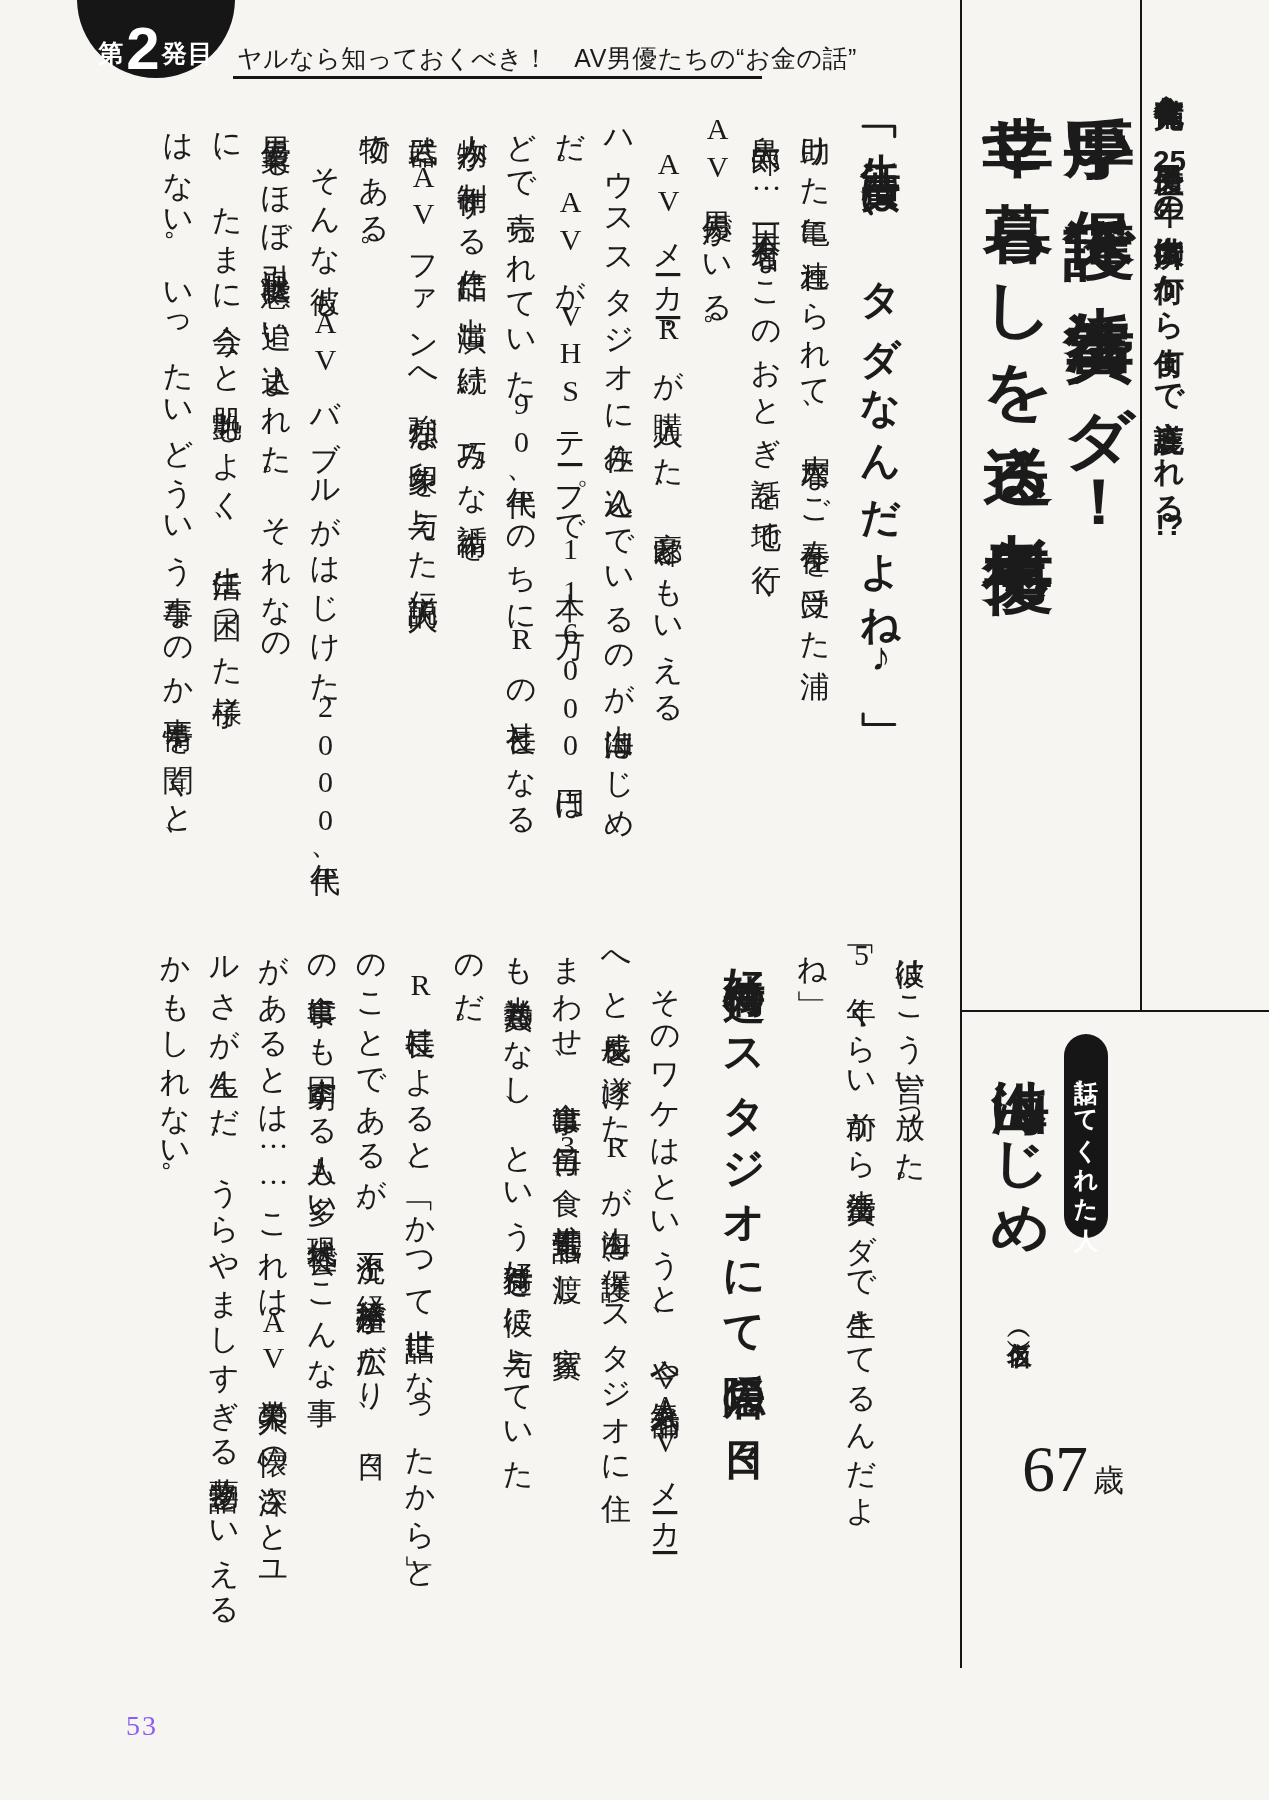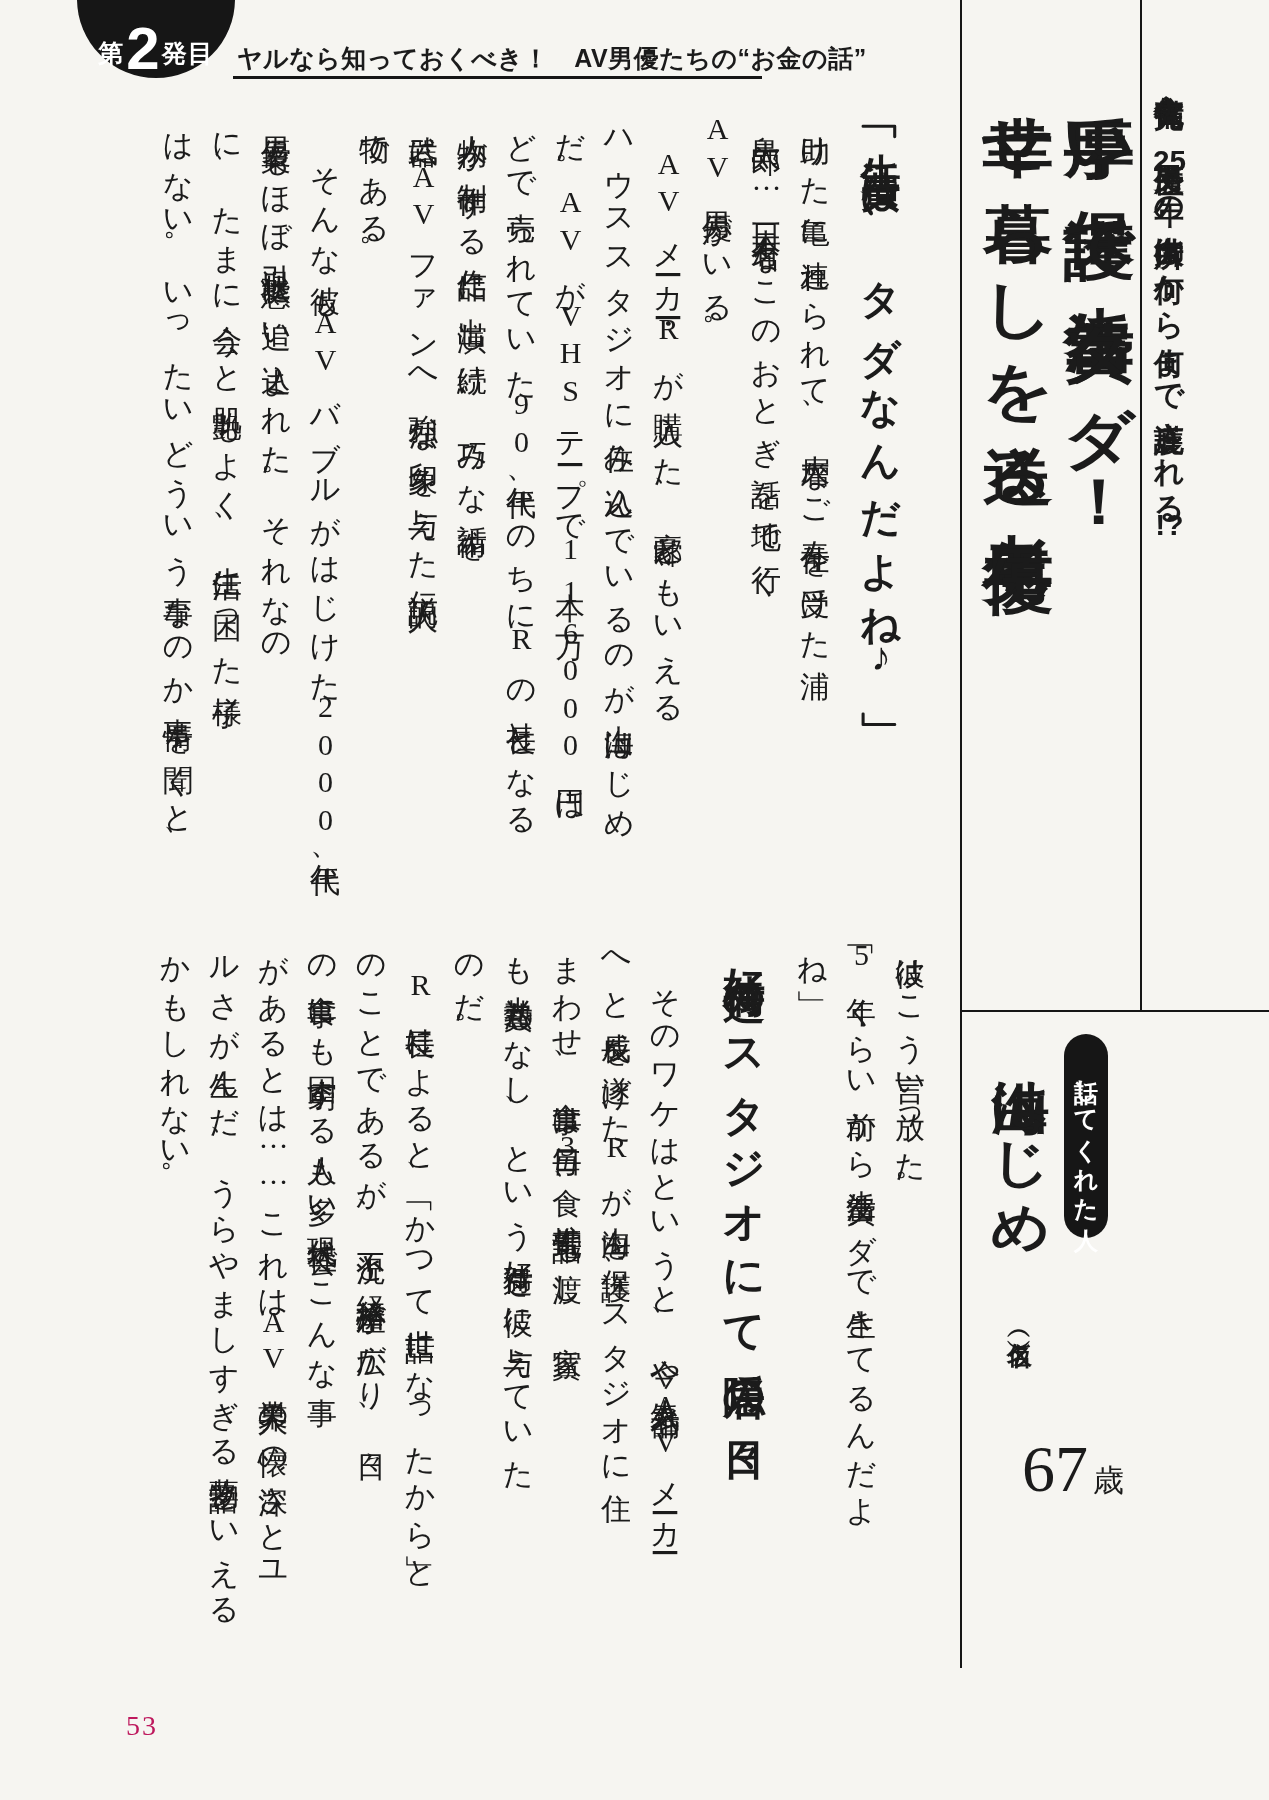--- a/index.html
+++ b/index.html
@@ -9,21 +9,21 @@
   .vert{writing-mode:vertical-rl;text-orientation:upright;}
   .tcy{text-combine-upright:all;}
 
   
   .badge{position:absolute;left:77px;top:-80px;width:158px;height:158px;border-radius:50%;background:#161616;}
   .badge-row{position:absolute;left:0;right:0;bottom:2px;display:flex;justify-content:center;align-items:flex-end;color:#ffffff;font-family:"Liberation Sans","DejaVu Sans",sans-serif;}
   .badge-small{font-size:25px;font-weight:900;padding-bottom:6px;letter-spacing:1px;}
   .badge-num{font-size:60px;font-weight:900;line-height:.88;padding:0 2px;}
 
   
-  .header-title{position:absolute;left:237px;top:42px;font-size:25px;font-weight:700;white-space:nowrap;letter-spacing:.5px;}
+  .header-title{position:absolute;left:237px;top:42px;font-size:25px;font-weight:400;white-space:nowrap;letter-spacing:.5px;}
   .header-underline{position:absolute;left:233px;top:76px;width:529px;height:3px;background:#161616;}
 
   
   .vline{position:absolute;width:2px;background:#161616;}
   #vline-right{left:960px;top:0;height:1668px;}
   #vline-mid{left:1140px;top:0;height:1011px;}
   .hline{position:absolute;height:2px;background:#161616;}
   #hline-profile{left:960px;top:1010px;width:309px;}
 
   
@@ -45,21 +45,21 @@
   .band{position:absolute;writing-mode:vertical-rl;text-orientation:upright;height:820px;}
   #upper-band{left:150px;top:112px;width:758px;}
   #lower-band{left:151px;top:935px;width:784px;}
   .tcol{white-space:nowrap;}
   .tcol.body{font-family:"Liberation Serif","DejaVu Serif",serif;font-size:30px;line-height:49px;}
   #upper-band .tcol.body{letter-spacing:4.5px;}
   #lower-band .tcol.body{letter-spacing:3px;}
   .tcol.quote{font-family:"Liberation Sans","DejaVu Sans",sans-serif;font-size:40px;font-weight:900;line-height:54px;letter-spacing:9px;margin-left:14px;}
   .tcol.subhead{font-family:"Liberation Sans","DejaVu Sans",sans-serif;font-size:42px;font-weight:900;line-height:56px;letter-spacing:7px;margin-right:16px;margin-left:26px;}
 
-  .pageno{position:absolute;left:126px;top:1710px;font-size:28px;color:#be185d;letter-spacing:2px;}
+  .pageno{position:absolute;left:126px;top:1710px;font-size:28px;color:#8b5cf6;letter-spacing:2px;}
 </style>
 </head>
 <body>
 
 <div class="page">
 
   <div class="badge">
     <div class="badge-row">
       <span class="badge-small">第</span>
       <span class="badge-num">2</span>

